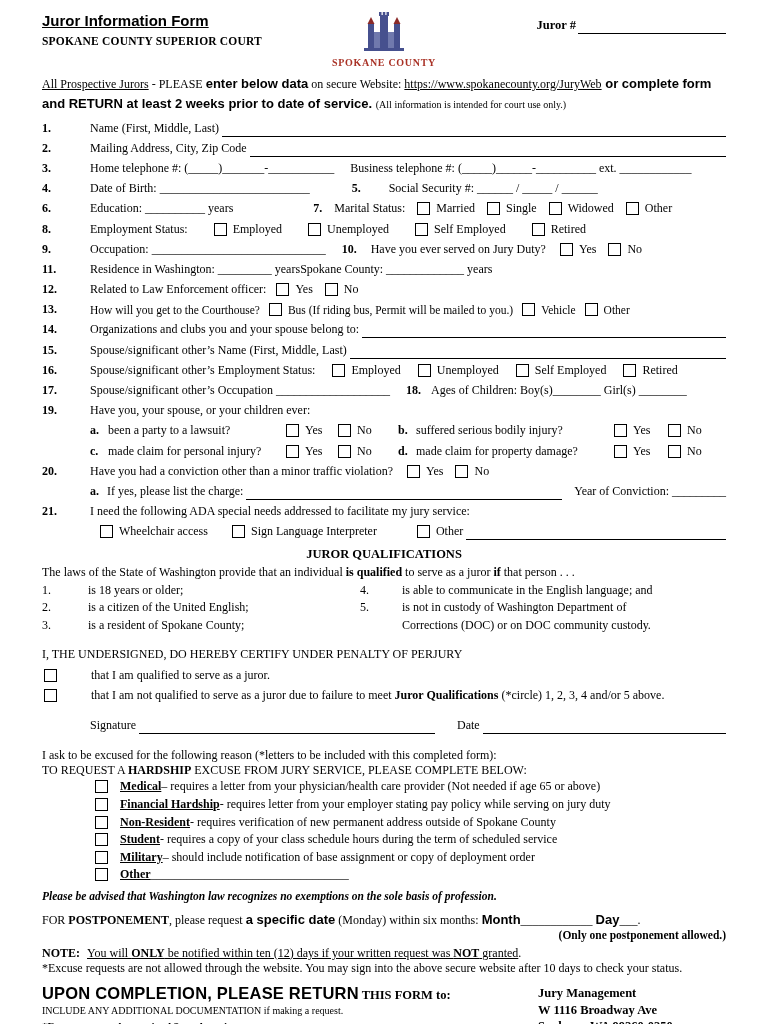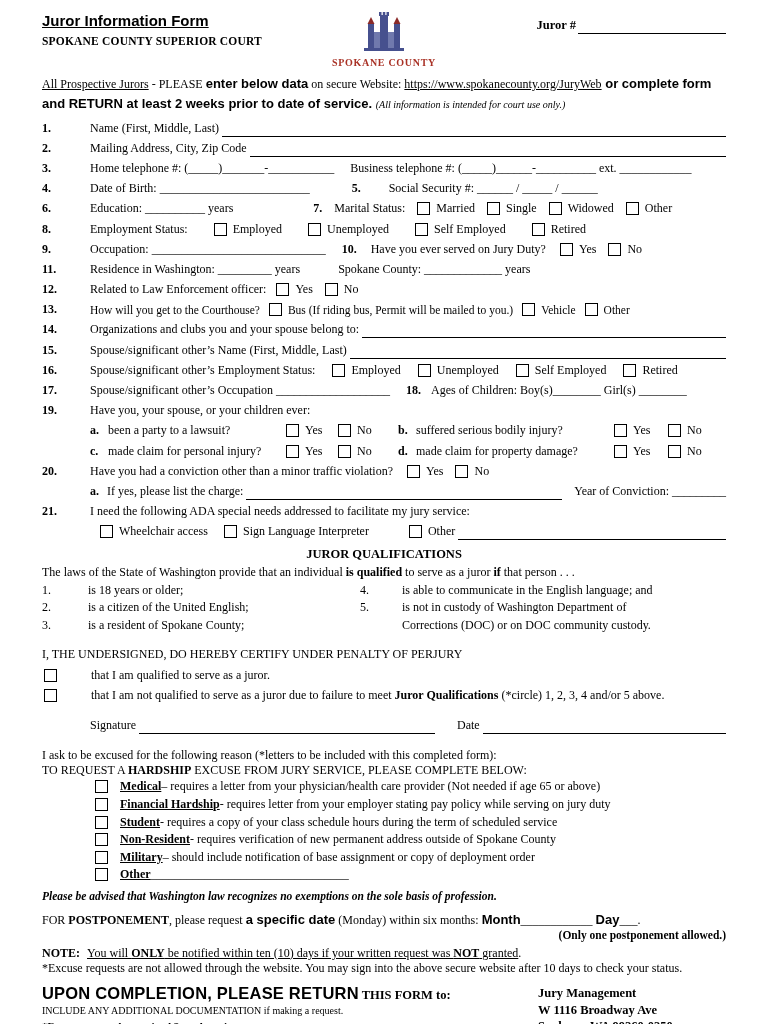--- a/index.html
+++ b/index.html
@@ -1,21 +1,21 @@
 <!DOCTYPE html>
 <html><head>
 <meta charset="utf-8">
 <style>
   html,body{margin:0;padding:0;background:#fff;}
   .page{position:relative;width:770px;height:1024px;background:#fff;color:#000;
     font-family:"Liberation Serif","DejaVu Serif",serif;font-size:12px;line-height:1.25;
     padding:12px 44px 21px 42px;box-sizing:border-box;overflow:hidden;}
   .sans{font-family:"Liberation Sans","DejaVu Sans",sans-serif;}
   .b{font-weight:bold;}
-  .i{font-style:italic;}
+  .i{}
   .u{text-decoration:underline;}
   .big{font-size:13px;}
   .small{font-size:10px;}
   
   .header{position:relative;height:60px;}
   .title{font-family:"Liberation Sans","DejaVu Sans",sans-serif;font-weight:bold;font-size:15px;text-decoration:underline;}
   .court{font-weight:bold;font-size:11.5px;margin-top:3px;letter-spacing:.2px;}
   .logo{position:absolute;left:50%;top:0;transform:translateX(-50%);text-align:center;width:120px;}
   .logo-cap{color:#a93226;font-size:10px;font-weight:bold;letter-spacing:.7px;margin-top:1px;}
   .h-right{position:absolute;right:0;top:6px;font-weight:bold;font-size:12.5px;display:flex;align-items:flex-end;}
@@ -185,21 +185,21 @@
         </span>
       <span class="opt" style="margin-left:12px">
           <span class="cb"></span>
           <span>No</span>
         </span>
     </div>
 
     <div class="row">
       <span class="num">11.</span>
       <span>Residence in Washington: _________ years</span>
-      <span style="margin-left:38px">Spokane County: _____________ years</span>
+      <span style="">Spokane County: _____________ years</span>
     </div>
 
     <div class="row">
       <span class="num">12.</span>
       <span>Related to Law Enforcement officer:</span>
       <span class="opt" style="margin-left:10px">
           <span class="cb"></span>
           <span>Yes</span>
         </span>
       <span class="opt" style="margin-left:12px">
@@ -341,21 +341,21 @@
     <div class="row">
       <span class="num">21.</span>
       <span>I need the following ADA special needs addressed to facilitate my jury service:</span>
     </div>
 
     <div class="row" style="padding-left:58px">
       <span class="opt">
           <span class="cb"></span>
           <span>Wheelchair access</span>
         </span>
-      <span class="opt" style="margin-left:16px">
+      <span class="opt" style="margin-left:24px">
           <span class="cb"></span>
           <span>Sign Language Interpreter</span>
         </span>
       <span class="opt" style="margin-left:40px">
           <span class="cb"></span>
           <span>Other</span>
         </span>
       <span class="fill"></span>
     </div>
   </div>
@@ -422,27 +422,27 @@
       <span class="hterm">Medical</span>
       <span> – requires a letter from your physician/health care provider (Not needed if age 65 or above)</span>
     </div>
     <div class="hrow">
       <span class="cb"></span>
       <span class="hterm">Financial Hardship</span>
       <span> - requires letter from your employer stating pay policy while serving on jury duty</span>
     </div>
     <div class="hrow">
       <span class="cb"></span>
+      <span class="hterm">Non-Resident</span>
+      <span> - requires verification of new permanent address outside of Spokane County</span>
+    </div>
+    <div class="hrow">
+      <span class="cb"></span>
       <span class="hterm">Student</span>
       <span> - requires a copy of your class schedule hours during the term of scheduled service</span>
-    </div>
-    <div class="hrow">
-      <span class="cb"></span>
-      <span class="hterm">Non-Resident</span>
-      <span> - requires verification of new permanent address outside of Spokane County</span>
     </div>
     <div class="hrow">
       <span class="cb"></span>
       <span class="hterm">Military</span>
       <span> – should include notification of base assignment or copy of deployment order</span>
     </div>
     <div class="hrow">
       <span class="cb"></span>
       <span class="hterm">Other</span>
       <span> _________________________________</span>
@@ -450,21 +450,21 @@
 
     <div class="advisory">Please be advised that Washington law recognizes no exemptions on the sole basis of profession.</div>
   </div>
 
   <div class="post">
     <div><span>FOR </span><span class="b">POSTPONEMENT</span><span>, please request </span><span class="sans b big">a specific date</span><span> (Monday) within six months:  </span><span class="sans b big">Month</span><span>____________ </span><span class="sans b big">Day</span><span>___.</span></div>
     <div class="onlyone">(Only one postponement allowed.)</div>
   </div>
 
   <div class="notesec">
-    <div><span class="b">NOTE:</span><span class="u" style="margin-left:7px"><span>You will </span><span class="b">ONLY</span><span> be notified within ten (10) days if your written request was </span><span class="b">NOT</span><span> granted</span></span><span>.</span></div>
+    <div><span class="b">NOTE:</span><span class="u" style="margin-left:7px"><span>You will </span><span class="b">ONLY</span><span> be notified within ten (12) days if your written request was </span><span class="b">NOT</span><span> granted</span></span><span>.</span></div>
     <div>*Excuse requests are not allowed through the website.  You may sign into the above secure website after 10 days to check your status.</div>
   </div>
 
   <div class="footer">
     <div class="fleft">
       <div><span class="fbig">UPON COMPLETION, PLEASE RETURN</span><span class="fthis"> THIS FORM to:</span></div>
       <div class="finclude">INCLUDE ANY ADDITIONAL DOCUMENTATION if making a request.</div>
       <div class="freq"><span>*Requests must be </span><span class="u">received 2 weeks prior</span><span> to term.</span></div>
     </div>
     <div class="fright">

